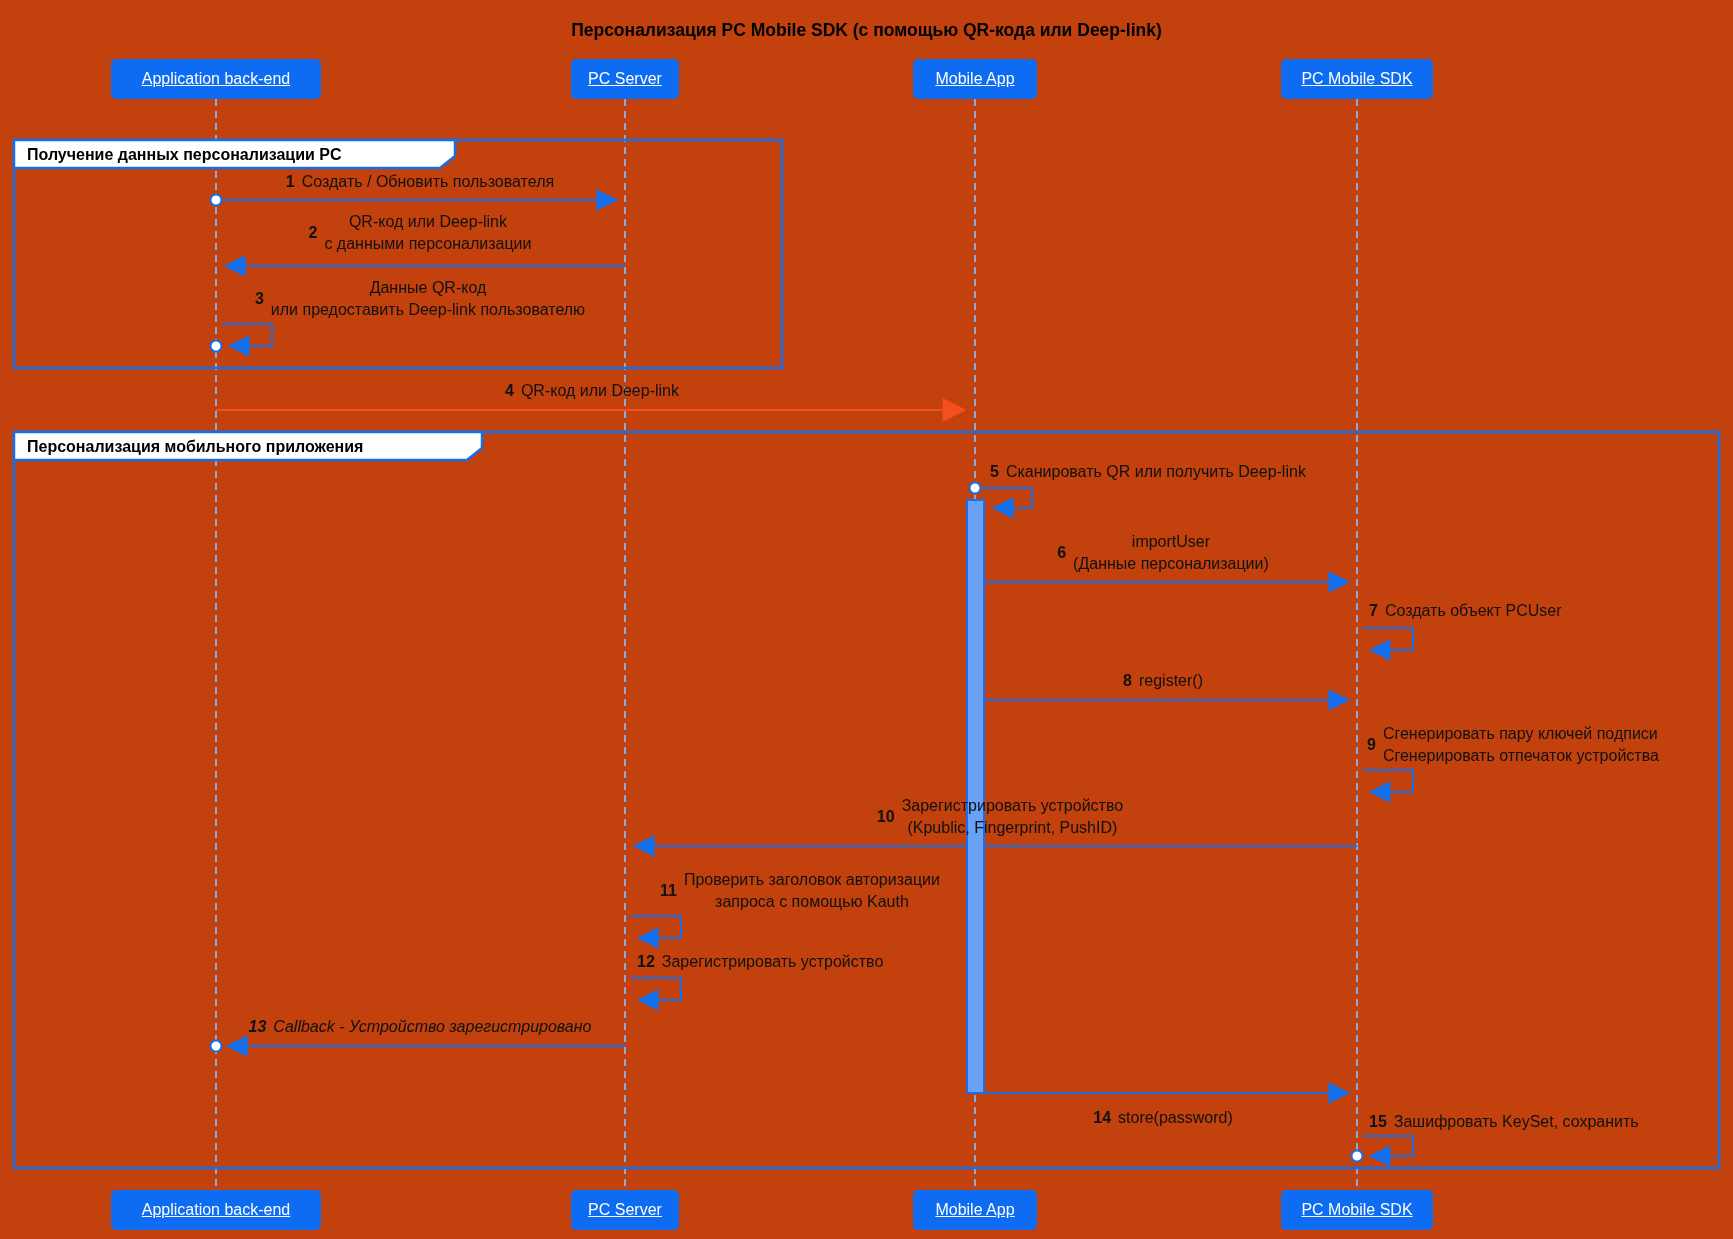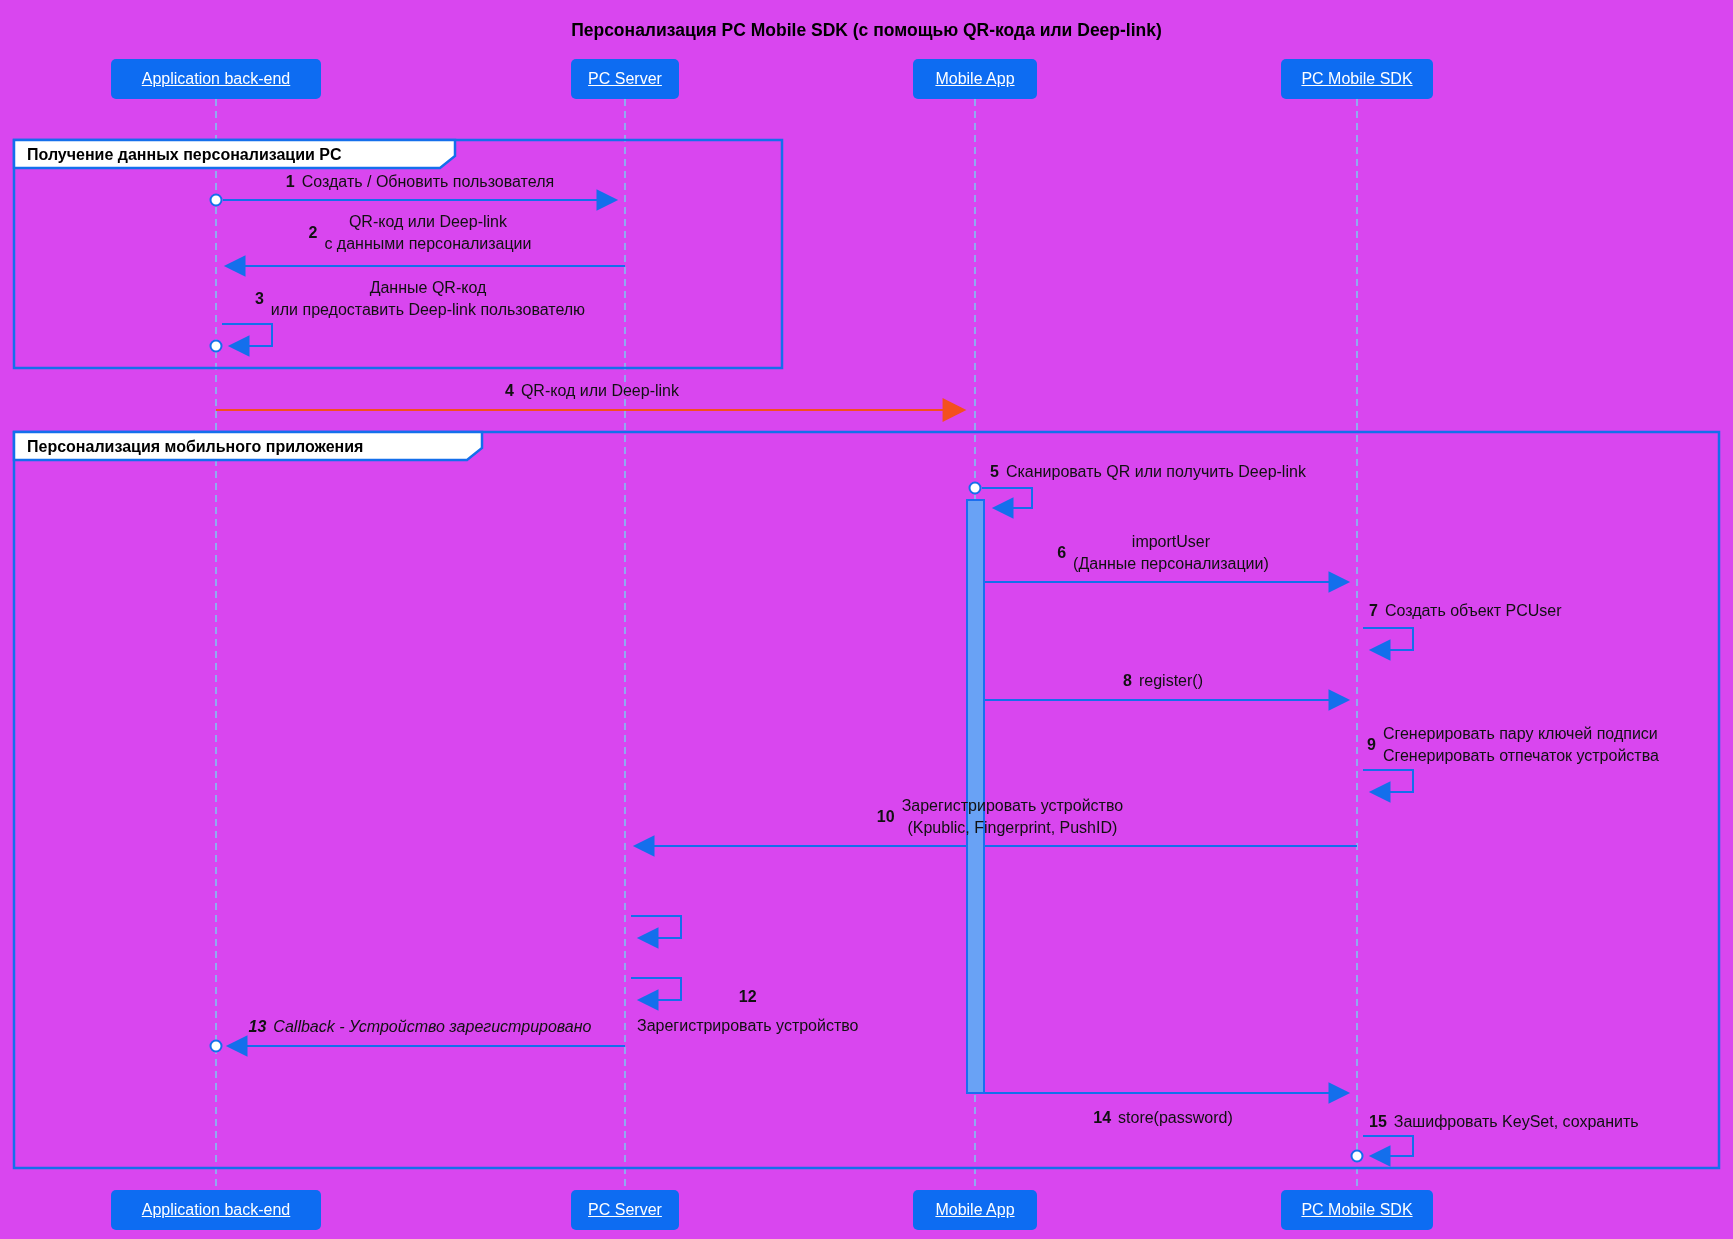--- a/index.html
+++ b/index.html
@@ -1,17 +1,17 @@
 <!DOCTYPE html>
 <html><head>
 <meta charset="utf-8">
 <style>
   html,body{margin:0;padding:0;background:#ffffff;}
   #stage{
-    position:relative;width:1733px;height:1239px;background:#d946ef;
+    position:relative;width:1733px;height:1239px;background:#c2410c;
     font-family:"Liberation Sans",sans-serif;color:#111;overflow:hidden;
   }
   #diagram-svg{position:absolute;left:0;top:0;}
   .title{
     position:absolute;top:20px;left:0;width:100%;text-align:center;
     font-size:17.5px;font-weight:bold;color:#000;
   }
   .pbox{
     position:absolute;height:40px;background:#0d6cf2;border-radius:5px;
     color:#fff;font-size:16px;display:flex;align-items:center;justify-content:center;
@@ -172,21 +172,28 @@
       <span>Сгенерировать отпечаток устройства</span>
     </span>
   </div>
   <div class="msg center" style="left:1000px;top:817px;">
     <span class="num">10</span>
     <span class="lines">
       <span>Зарегистрировать устройство</span>
       <span>(Kpublic, Fingerprint, PushID)</span>
     </span>
   </div>
-  <div class="msg left" style="left:637px;top:1011px;flex-direction:column;">
+  <div class="msg center" style="left:800px;top:891px;">
+    <span class="num">11</span>
+    <span class="lines">
+      <span>Проверить заголовок авторизации</span>
+      <span>запроса с помощью Kauth</span>
+    </span>
+  </div>
+  <div class="msg left" style="left:637px;top:962px;">
     <span class="num">12</span>
     <span class="lines">
         <span>Зарегистрировать устройство</span>
       </span>
   </div>
   <div class="msg center" style="left:420px;top:1027px;font-style:italic;">
     <span class="num">13</span>
     <span class="lines">
         <span>Callback - Устройство зарегистрировано</span>
       </span>

